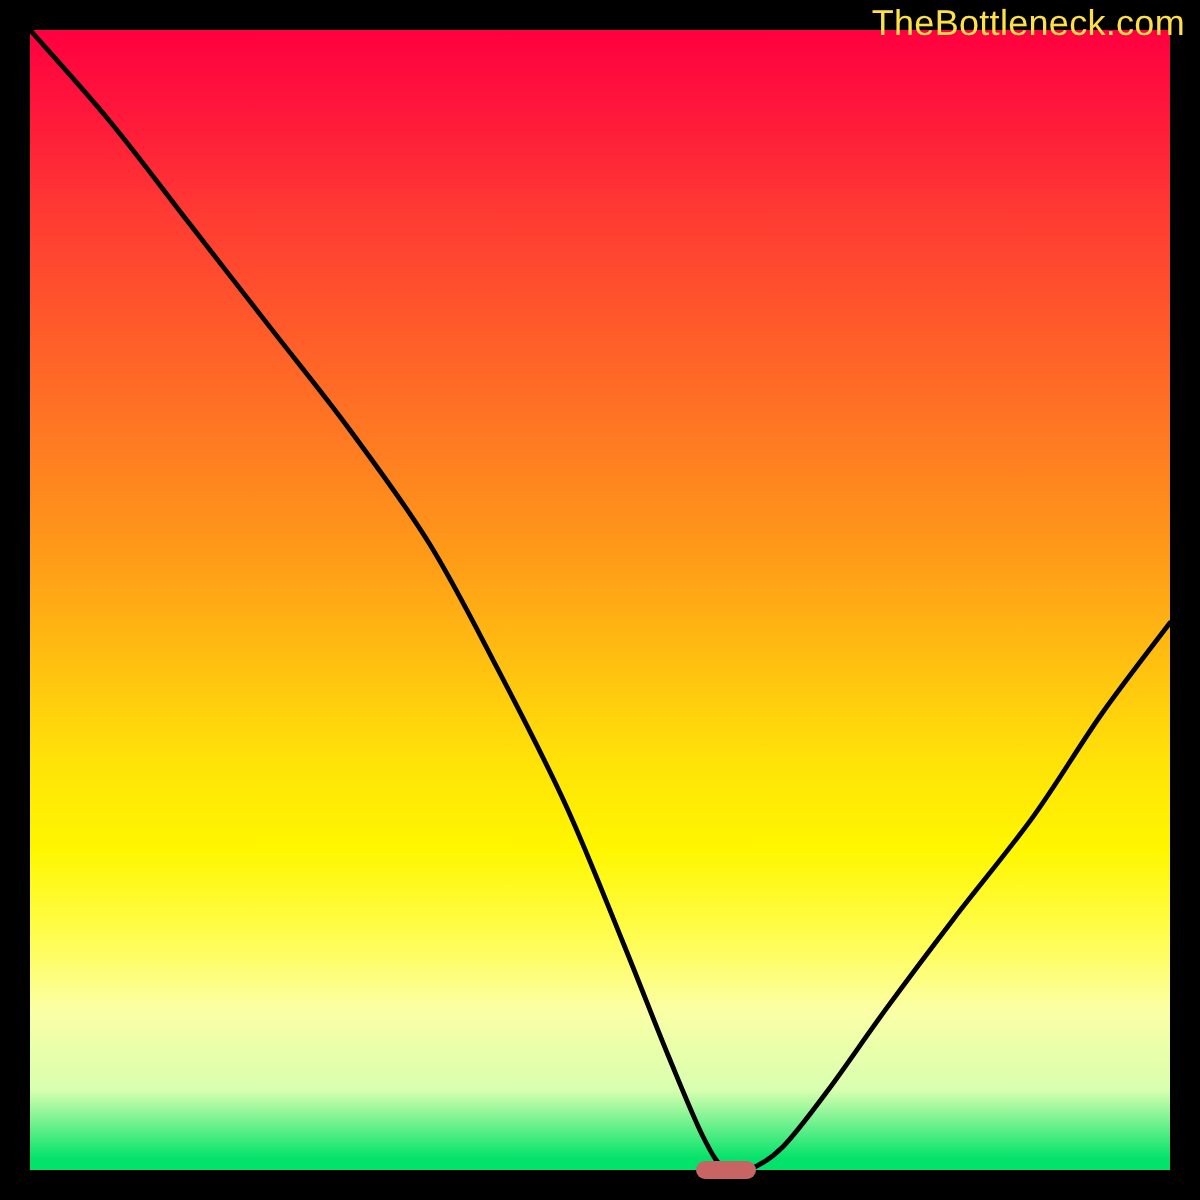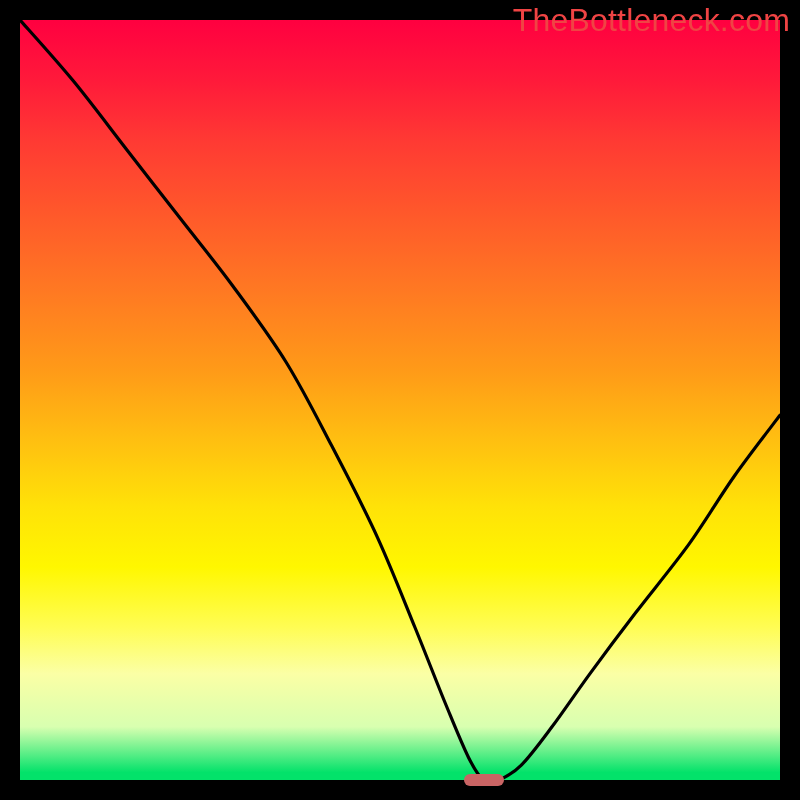--- a/index.html
+++ b/index.html
@@ -45,22 +45,22 @@
     position: absolute;
     left: 0;
     top: 0;
     width: 100%;
     height: 100%;
   }
   .watermark {
     position: absolute;
     top: 2px;
     right: 10px;
-    color: #ef4444;
-    font-size: 32px;
+    color: #fde047;
+    font-size: 24px;
     font-weight: 500;
     letter-spacing: 0.2px;
     user-select: none;
   }
   .marker {
     position: absolute;
     background: #c96464;
     border-radius: 999px;
     height: 12px;
     width: 40px;

